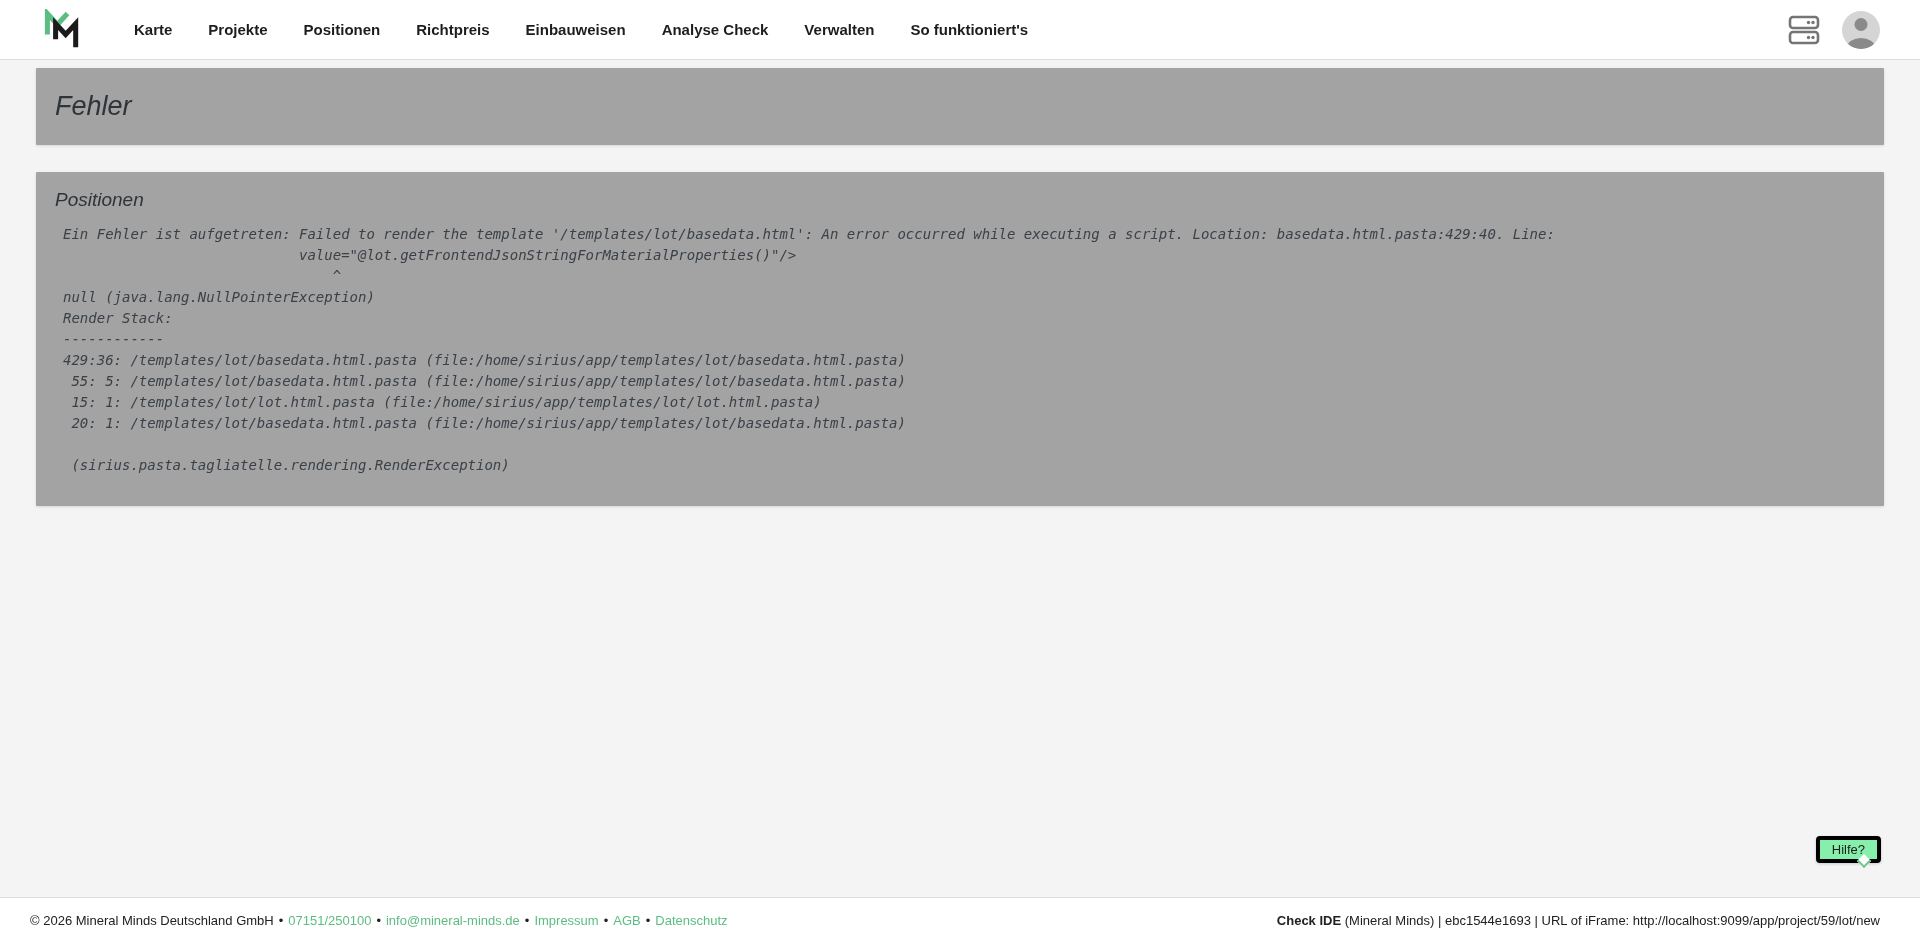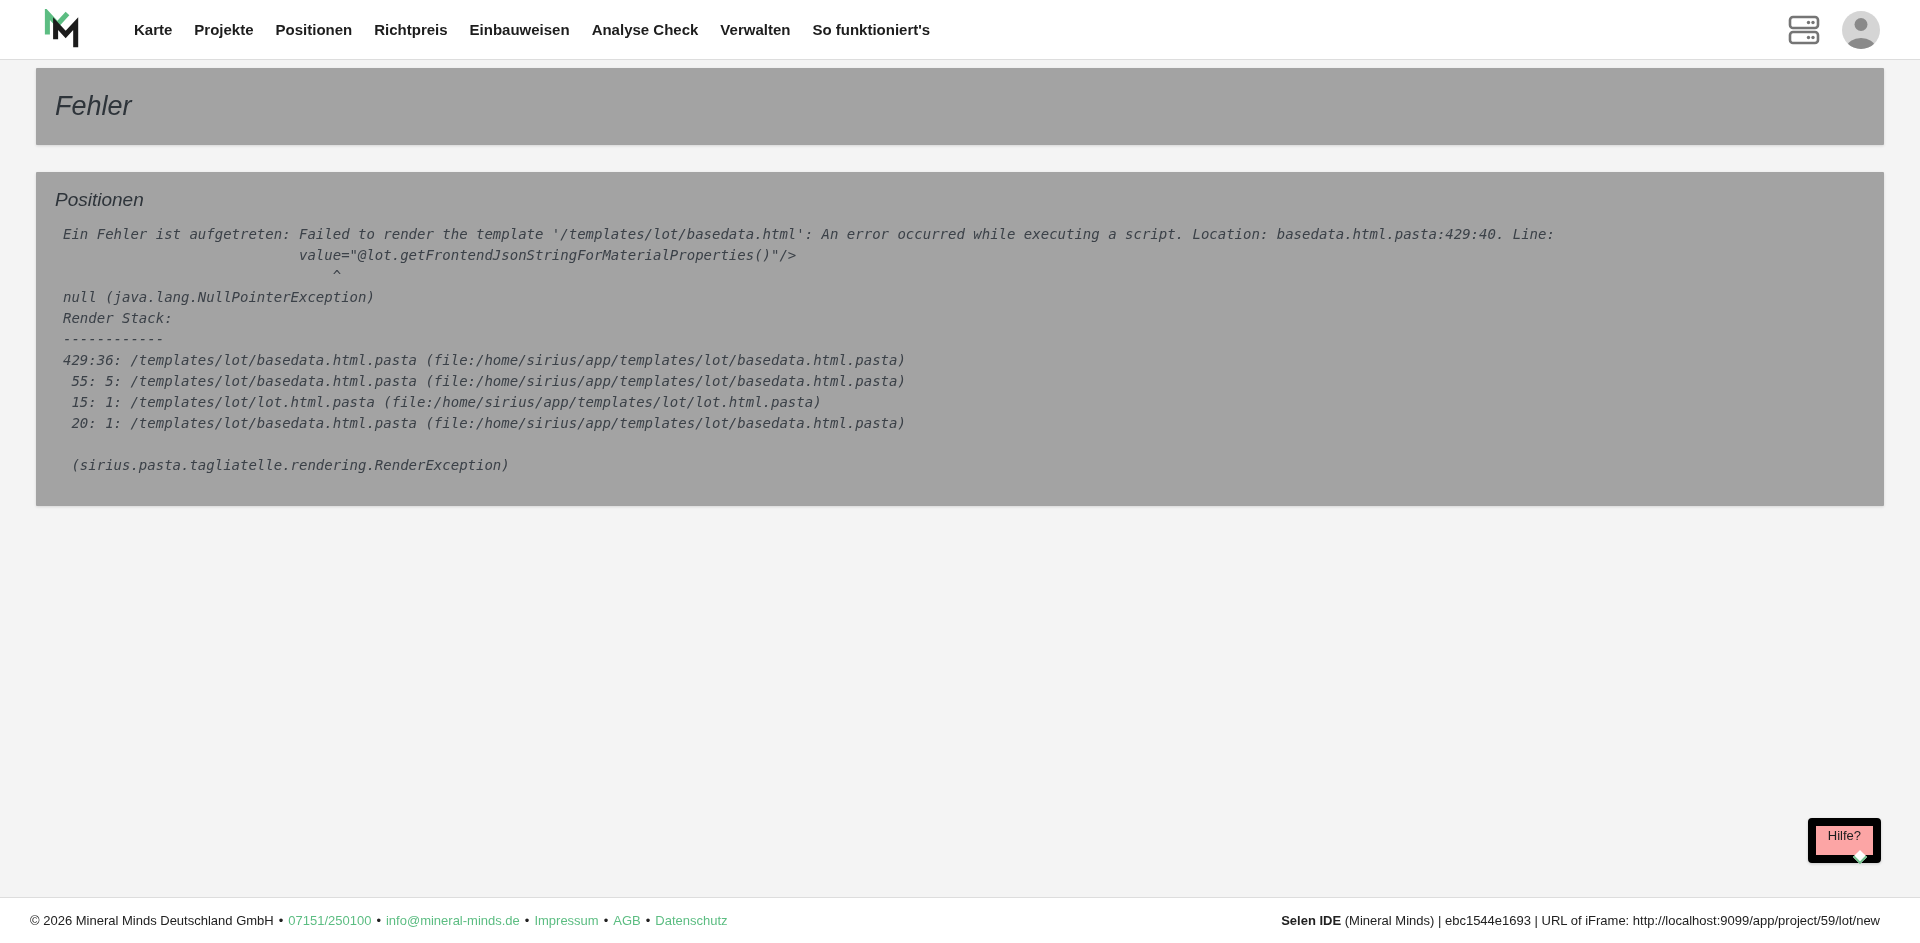--- a/index.html
+++ b/index.html
@@ -14,21 +14,21 @@
   }
 
   
   .topnav {
     height:60px; background:#fff;
     border-bottom:1px solid #ddd;
     display:flex; align-items:center;
     padding:0 40px;
   }
   .logo { display:flex; align-items:center; margin-right:50px; cursor:pointer; }
-  .nav-items { display:flex; gap:22px; align-items:center; }
+  .nav-items { display:flex; gap:36px; align-items:center; }
   .nav-items a {
     font-size:15px; font-weight:bold; color:#1d1d1d;
     text-decoration:none; white-space:nowrap; cursor:pointer;
   }
   .nav-right { margin-left:auto; display:flex; align-items:center; gap:22px; }
   .avatar {
     width:38px; height:38px; border-radius:50%;
     background:#d5d5d5; position:relative; overflow:hidden; cursor:pointer;
   }
   .avatar .head {
@@ -61,22 +61,22 @@
   .diag-card pre {
     margin:8px; white-space:pre;
     font-family:"DejaVu Sans Mono", monospace;
     font-size:14px; line-height:21px; color:#3b4148;
     overflow:hidden;
   }
 
   
   .help-bubble {
     position:absolute; right:39px; bottom:80px;
-    background:#fca5a5; border:8px solid #000000; border-radius:4px;
-    padding:2px 12px 12px 12px;
+    background:#86efac; border:4px solid #000000; border-radius:4px;
+    padding:2px 12px 2px 12px;
     font-size:13px; color:#1d1d1d;
     box-shadow:0 1px 3px rgba(0,0,0,0.18);
     cursor:pointer;
   }
   .help-bubble .tail {
     position:absolute; right:8px; bottom:-7px;
     width:10px; height:10px; background:#fff;
     border-right:2px solid #74c28e; border-bottom:2px solid #74c28e;
     transform:rotate(45deg);
   }
@@ -166,16 +166,16 @@
     <span class="sep">•</span>
     <a>info@mineral-minds.de</a>
     <span class="sep">•</span>
     <a>Impressum</a>
     <span class="sep">•</span>
     <a>AGB</a>
     <span class="sep">•</span>
     <a>Datenschutz</a>
   </div>
   <div class="footer-right">
-    <b>Selen IDE</b>
+    <b>Check IDE</b>
     <span>(Mineral Minds) | ebc1544e1693 | URL of iFrame: http://localhost:9099/app/project/59/lot/new</span>
   </div>
 </footer>
 
 </body></html>

